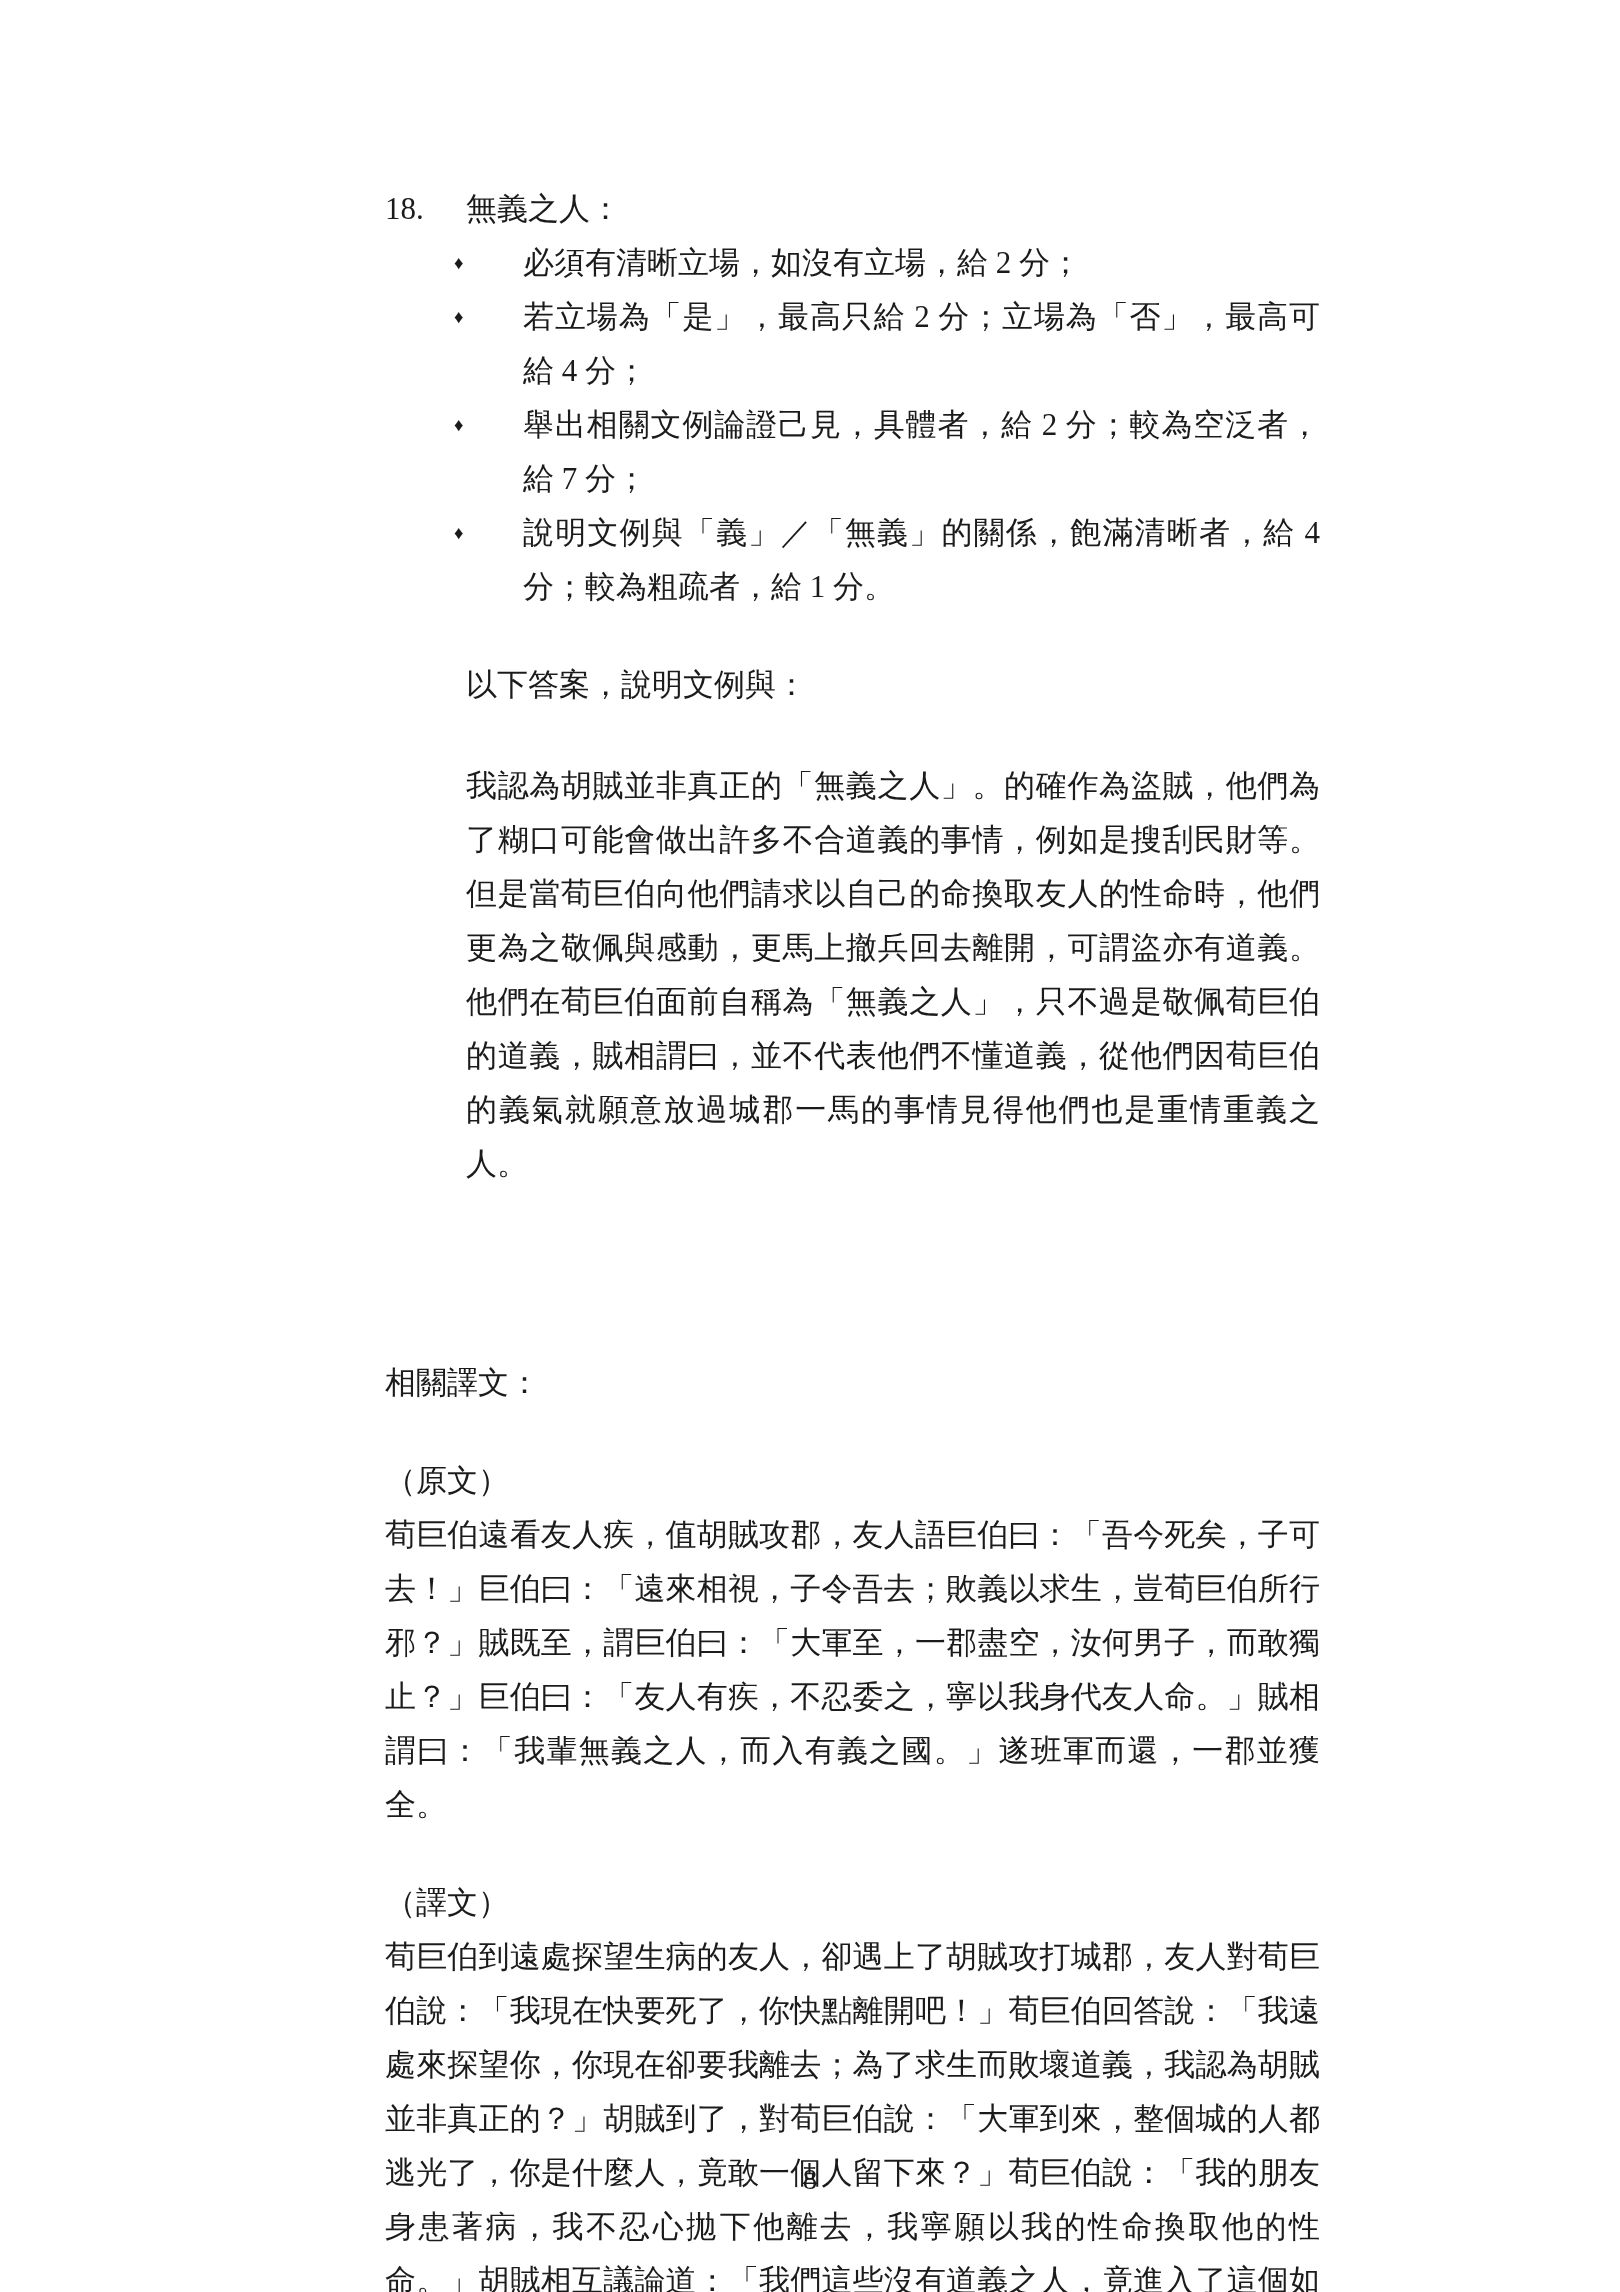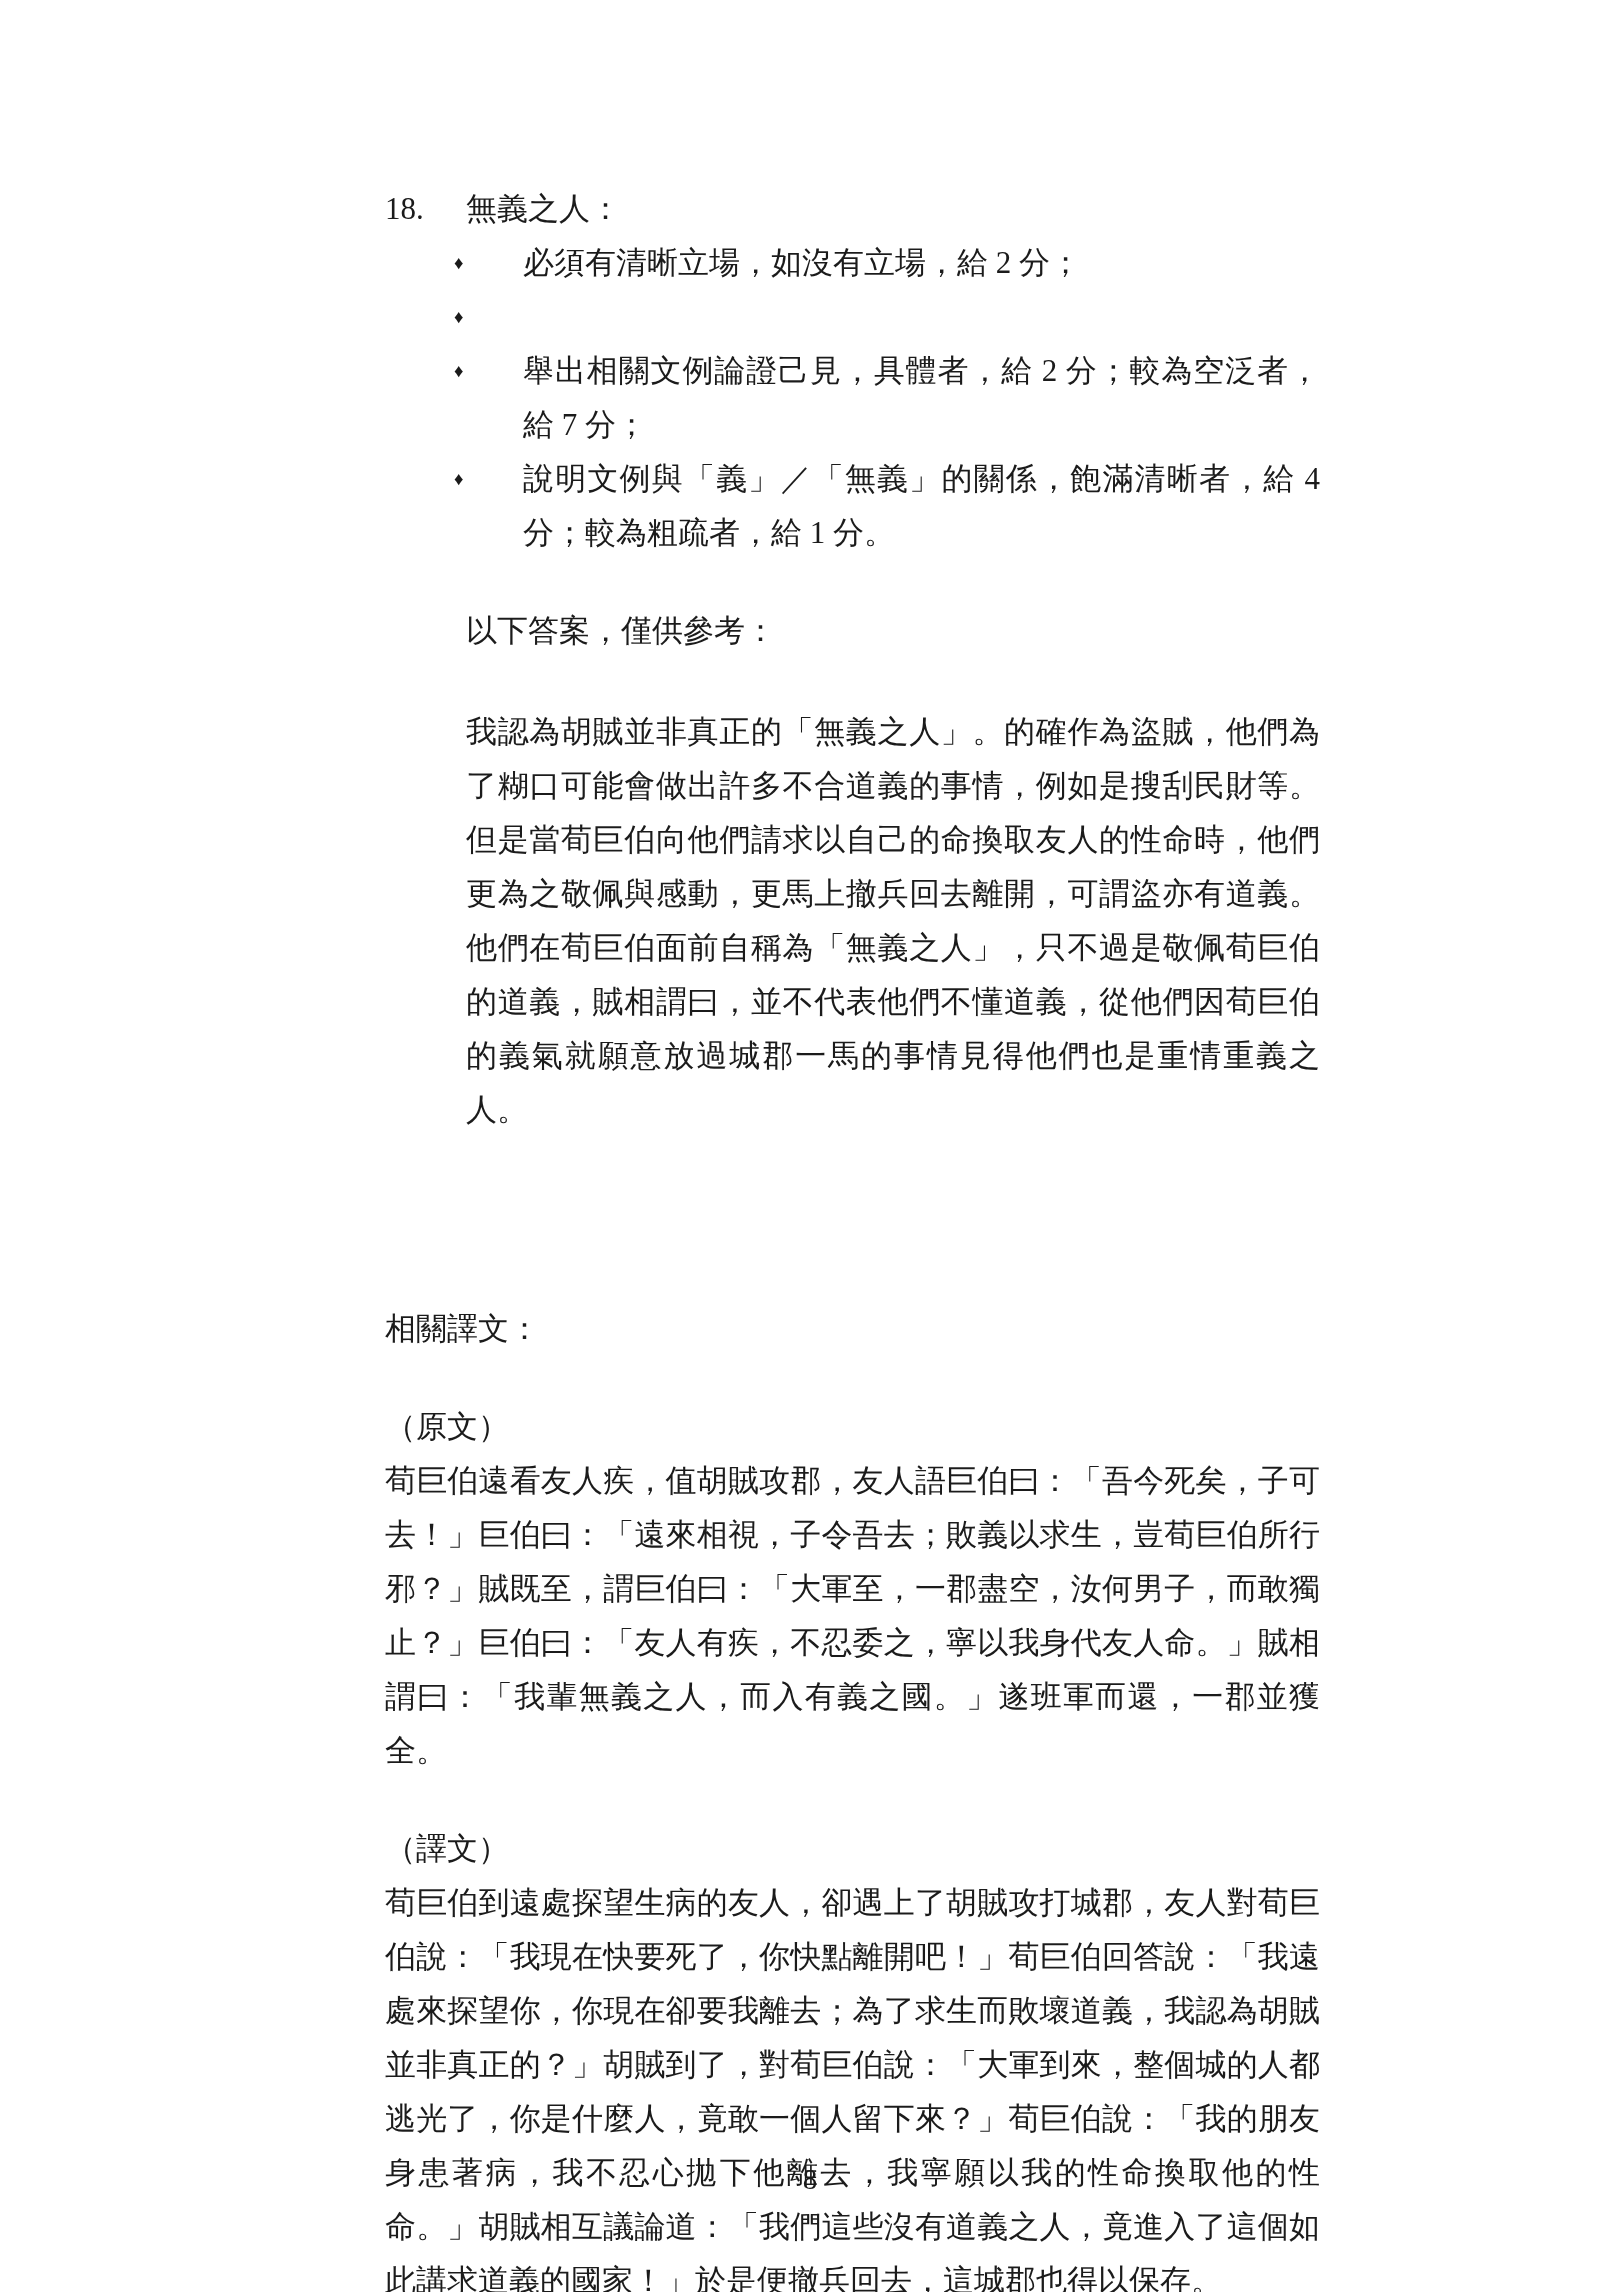--- a/index.html
+++ b/index.html
@@ -66,32 +66,33 @@
       <span class="q-title">無義之人：</span>
     </div>
 
     <ul class="bullets">
       <li class="bullet">
         <span class="bullet-glyph">♦</span>
         <span class="bullet-text">必須有清晰立場，如沒有立場，給 2 分；</span>
       </li>
       <li class="bullet">
         <span class="bullet-glyph">♦</span>
+        <span class="bullet-text">若立場為「是」，最高只給 2 分；立場為「否」，最高可給 4 分；</span>
       </li>
       <li class="bullet">
         <span class="bullet-glyph">♦</span>
         <span class="bullet-text">舉出相關文例論證己見，具體者，給 2 分；較為空泛者，給 7 分；</span>
       </li>
       <li class="bullet">
         <span class="bullet-glyph">♦</span>
         <span class="bullet-text">說明文例與「義」／「無義」的關係，飽滿清晰者，給 4 分；較為粗疏者，給 1 分。</span>
       </li>
     </ul>
 
-    <p class="ref-note">以下答案，僅供參考：</p>
+    <p class="ref-note">以下答案，說明文例與：</p>
 
     <p class="sample-answer">我認為胡賊並非真正的「無義之人」。的確作為盜賊，他們為了糊口可能會做出許多不合道義的事情，例如是搜刮民財等。但是當荀巨伯向他們請求以自己的命換取友人的性命時，他們更為之敬佩與感動，更馬上撤兵回去離開，可謂盜亦有道義。他們在荀巨伯面前自稱為「無義之人」，只不過是敬佩荀巨伯的道義，賊相謂曰，並不代表他們不懂道義，從他們因荀巨伯的義氣就願意放過城郡一馬的事情見得他們也是重情重義之人。</p>
 
   </div>
 
   <div class="translation-block">
 
     <p class="section-heading">相關譯文：</p>
 
     <p class="doc-label">（原文）</p>

